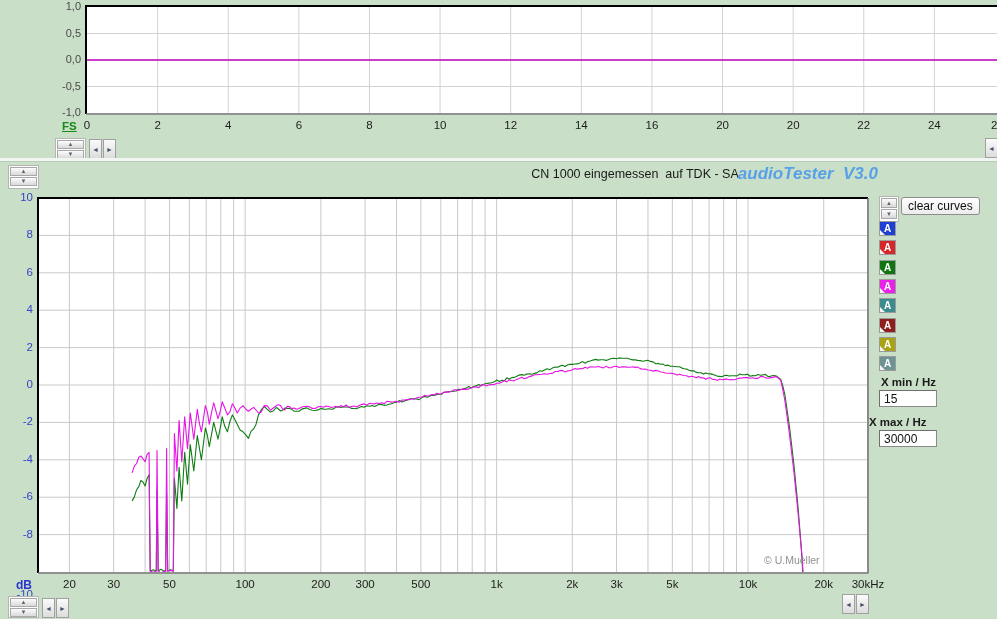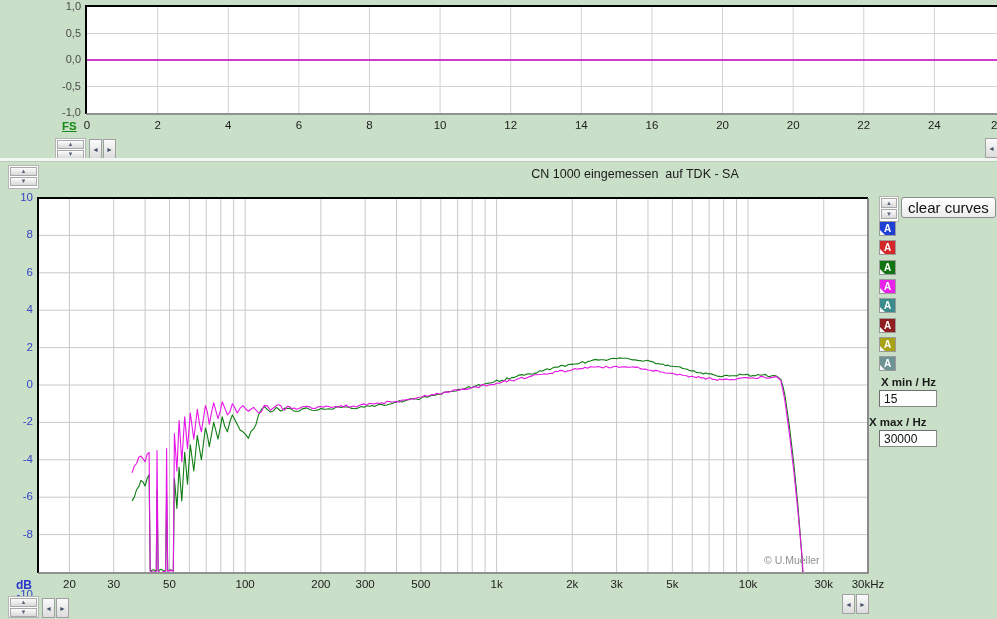--- a/index.html
+++ b/index.html
@@ -15,21 +15,21 @@
   .divider{position:absolute;left:0;width:997px;height:3px;background:#f2f6f2;border-bottom:1px solid #b8cdb6;}
   .title{position:absolute;font-size:12.5px;color:#1a1a1a;white-space:pre;}
   .logo{position:absolute;font-size:17px;font-weight:bold;font-style:italic;color:#58a0e8;white-space:pre;}
   .spinner{position:absolute;background:#fdfdfd;border:1px solid #b5b5b5;padding:1px;box-sizing:border-box;}
   .spin-btn{width:100%;height:9px;background:linear-gradient(#fcfcfc,#d9d9d9);border:1px solid #a8a8a8;
             box-sizing:border-box;font-size:6px;line-height:7px;text-align:center;color:#5a6678;cursor:pointer;margin:0 0 1px 0;}
   .abtn{position:absolute;width:13px;height:20px;background:linear-gradient(#fbfbfb,#dcdcdc);
         border:1px solid #a0a0a0;box-sizing:border-box;font-size:7px;color:#44506a;
         text-align:center;line-height:17px;padding:0;cursor:pointer;}
   .clearbtn{position:absolute;background:linear-gradient(#ffffff,#ececec);border:1px solid #8d8d8d;
-            border-radius:3px;font-family:"Liberation Sans",sans-serif;font-size:15px;color:#111;
+            border-radius:3px;font-family:"Liberation Sans",sans-serif;font-size:12px;color:#111;
             padding:1px 6px;cursor:pointer;}
   .cbtn{position:absolute;width:17px;height:15px;border:1px solid #9a9a9a;box-sizing:border-box;
         color:#fff;font-size:10px;font-weight:bold;text-align:center;line-height:13px;cursor:pointer;}
   .cbtn::after{content:"";position:absolute;left:0;bottom:0;width:0;height:0;
         border-left:5px solid #f4f4f4;border-top:5px solid transparent;}
   .fieldlab{position:absolute;font-size:11.5px;color:#1a1a1a;font-weight:bold;}
   .field{position:absolute;width:58px;height:17px;border:1px solid #8a8a8a;border-top-color:#6f6f6f;border-left-color:#6f6f6f;
          background:#fff;font-family:"Liberation Sans",sans-serif;font-size:12px;color:#111;padding:0 0 0 4px;box-sizing:border-box;}
   .copyright{position:absolute;font-size:10.5px;color:#909090;text-align:left;}
 </style>
@@ -98,20 +98,21 @@
   <div class="divider" style="top:158px;"></div>
 
   <div class="abs" style="left:0;top:162px;width:997px;height:457px;">
 
     <div class="spinner" style="left:8px;top:3px;width:31px;height:24px;">
       <div class="spin-btn"><span>▲</span></div>
       <div class="spin-btn"><span>▼</span></div>
     </div>
 
     <span class="title" style="left:455px;top:5px;width:360px;text-align:center;">CN 1000 eingemessen  auf TDK - SA</span>
+    <span class="logo" style="left:730px;top:2px;width:148px;text-align:right;">audioTester  V3.0</span>
 
     <svg id="resp-svg" class="abs" style="left:37px;top:35px;" width="832" height="377">
         <rect x="0" y="0" width="832" height="377" fill="#ffffff"></rect>
         <defs>
           <clipPath id="plotclip">
             <rect x="1" y="1" width="830" height="374"></rect>
           </clipPath>
         </defs>
         <line x1="32.41418027739869" y1="1" x2="32.41418027739869" y2="375" stroke="#c9c9c9" stroke-width="1"></line>
         <line x1="76.68998062098726" y1="1" x2="76.68998062098726" y2="375" stroke="#c9c9c9" stroke-width="1"></line>
@@ -177,21 +178,21 @@
         <span class="tick" style="left: 139.471px; top: 416px; width: 60px;">50</span>
         <span class="tick" style="left: 215.161px; top: 416px; width: 60px;">100</span>
         <span class="tick" style="left: 290.851px; top: 416px; width: 60px;">200</span>
         <span class="tick" style="left: 335.127px; top: 416px; width: 60px;">300</span>
         <span class="tick" style="left: 390.908px; top: 416px; width: 60px;">500</span>
         <span class="tick" style="left: 466.598px; top: 416px; width: 60px;">1k</span>
         <span class="tick" style="left: 542.288px; top: 416px; width: 60px;">2k</span>
         <span class="tick" style="left: 586.563px; top: 416px; width: 60px;">3k</span>
         <span class="tick" style="left: 642.344px; top: 416px; width: 60px;">5k</span>
         <span class="tick" style="left: 718.034px; top: 416px; width: 60px;">10k</span>
-        <span class="tick" style="left: 793.724px; top: 416px; width: 60px;">30k</span>
+        <span class="tick" style="left: 793.724px; top: 416px; width: 60px;">20k</span>
         <span class="tick" style="left: 838px; top: 416px; width: 60px;">30kHz</span>
       </div>
     <span class="unit-blue" style="left:16px;top:416px;">dB</span>
     <span class="copyright" style="left:764px;top:392px;width:100px;">© U.Mueller</span>
 
     <div class="spinner" style="left:879px;top:34px;width:20px;height:26px;">
       <div class="spin-btn" style="height:10px;line-height:8px;"><span>▲</span></div>
       <div class="spin-btn" style="height:10px;line-height:8px;"><span>▼</span></div>
     </div>
     <button class="clearbtn" style="left:901px;top:35px;">clear curves</button>

